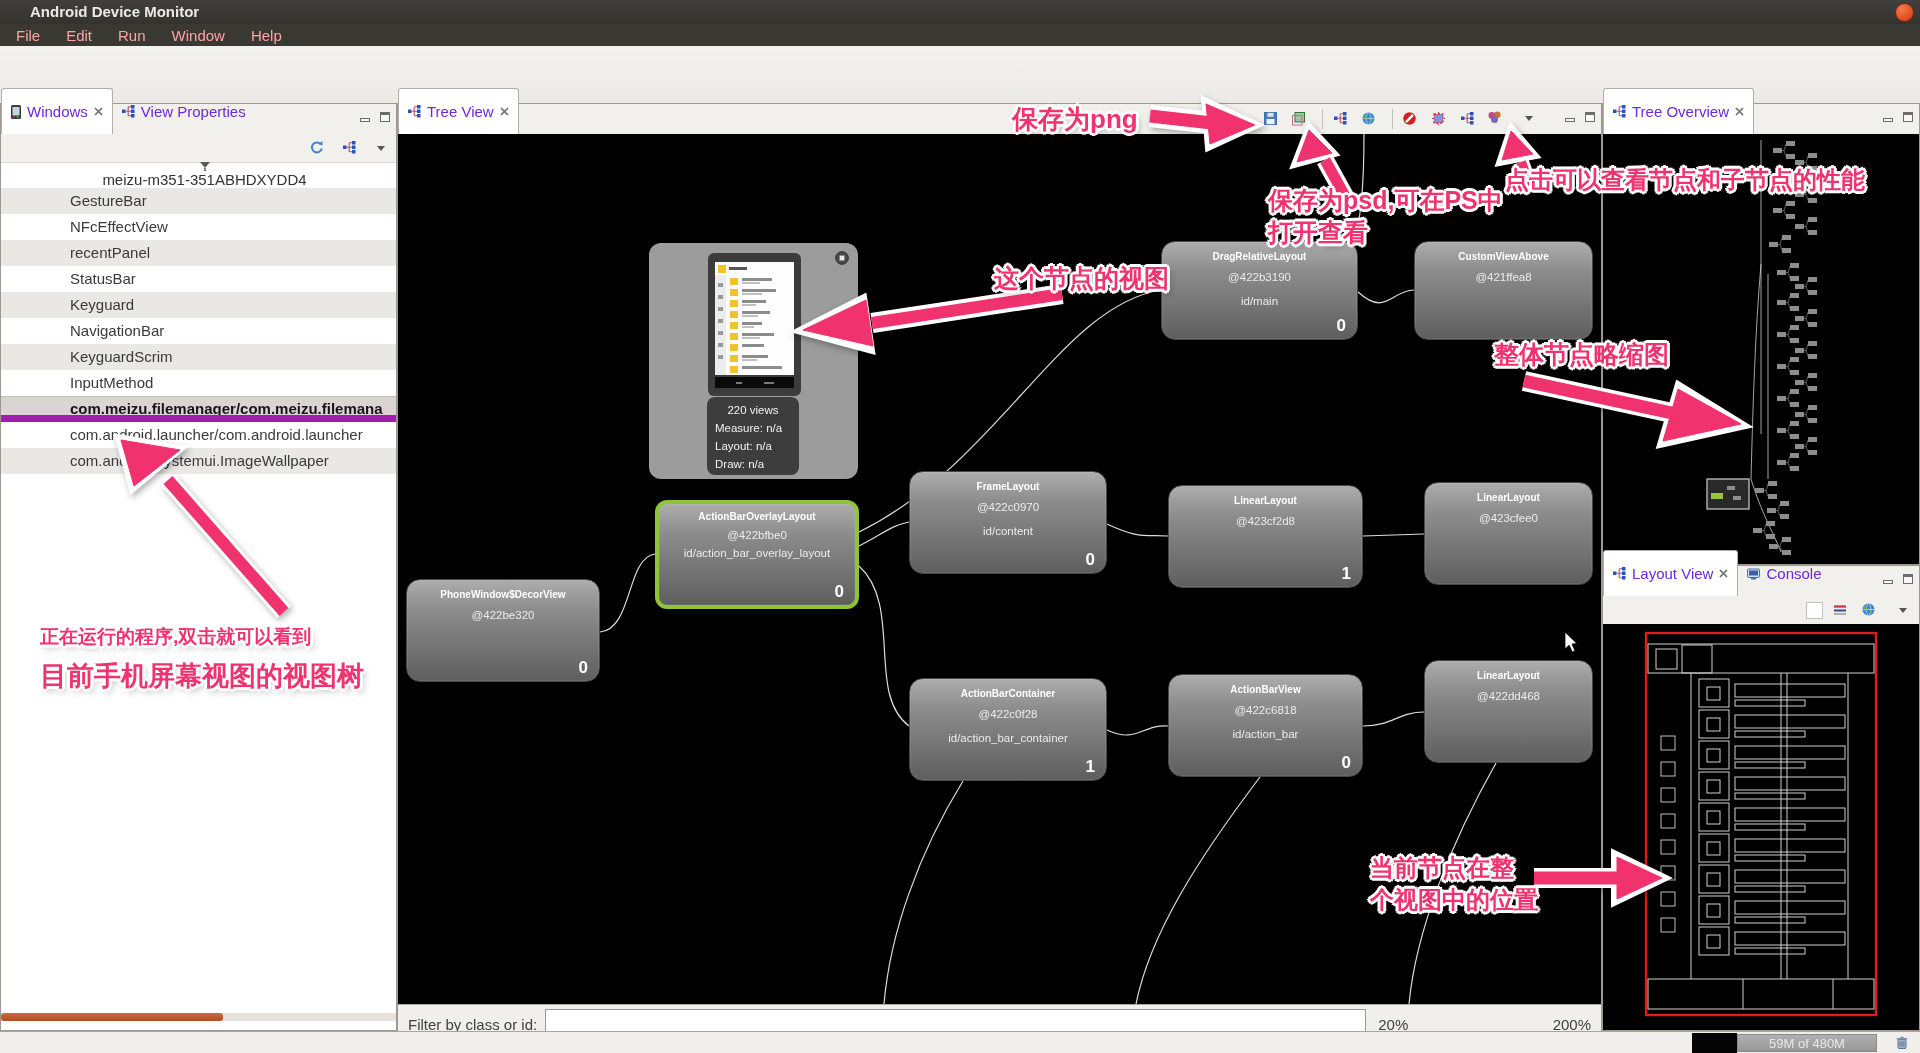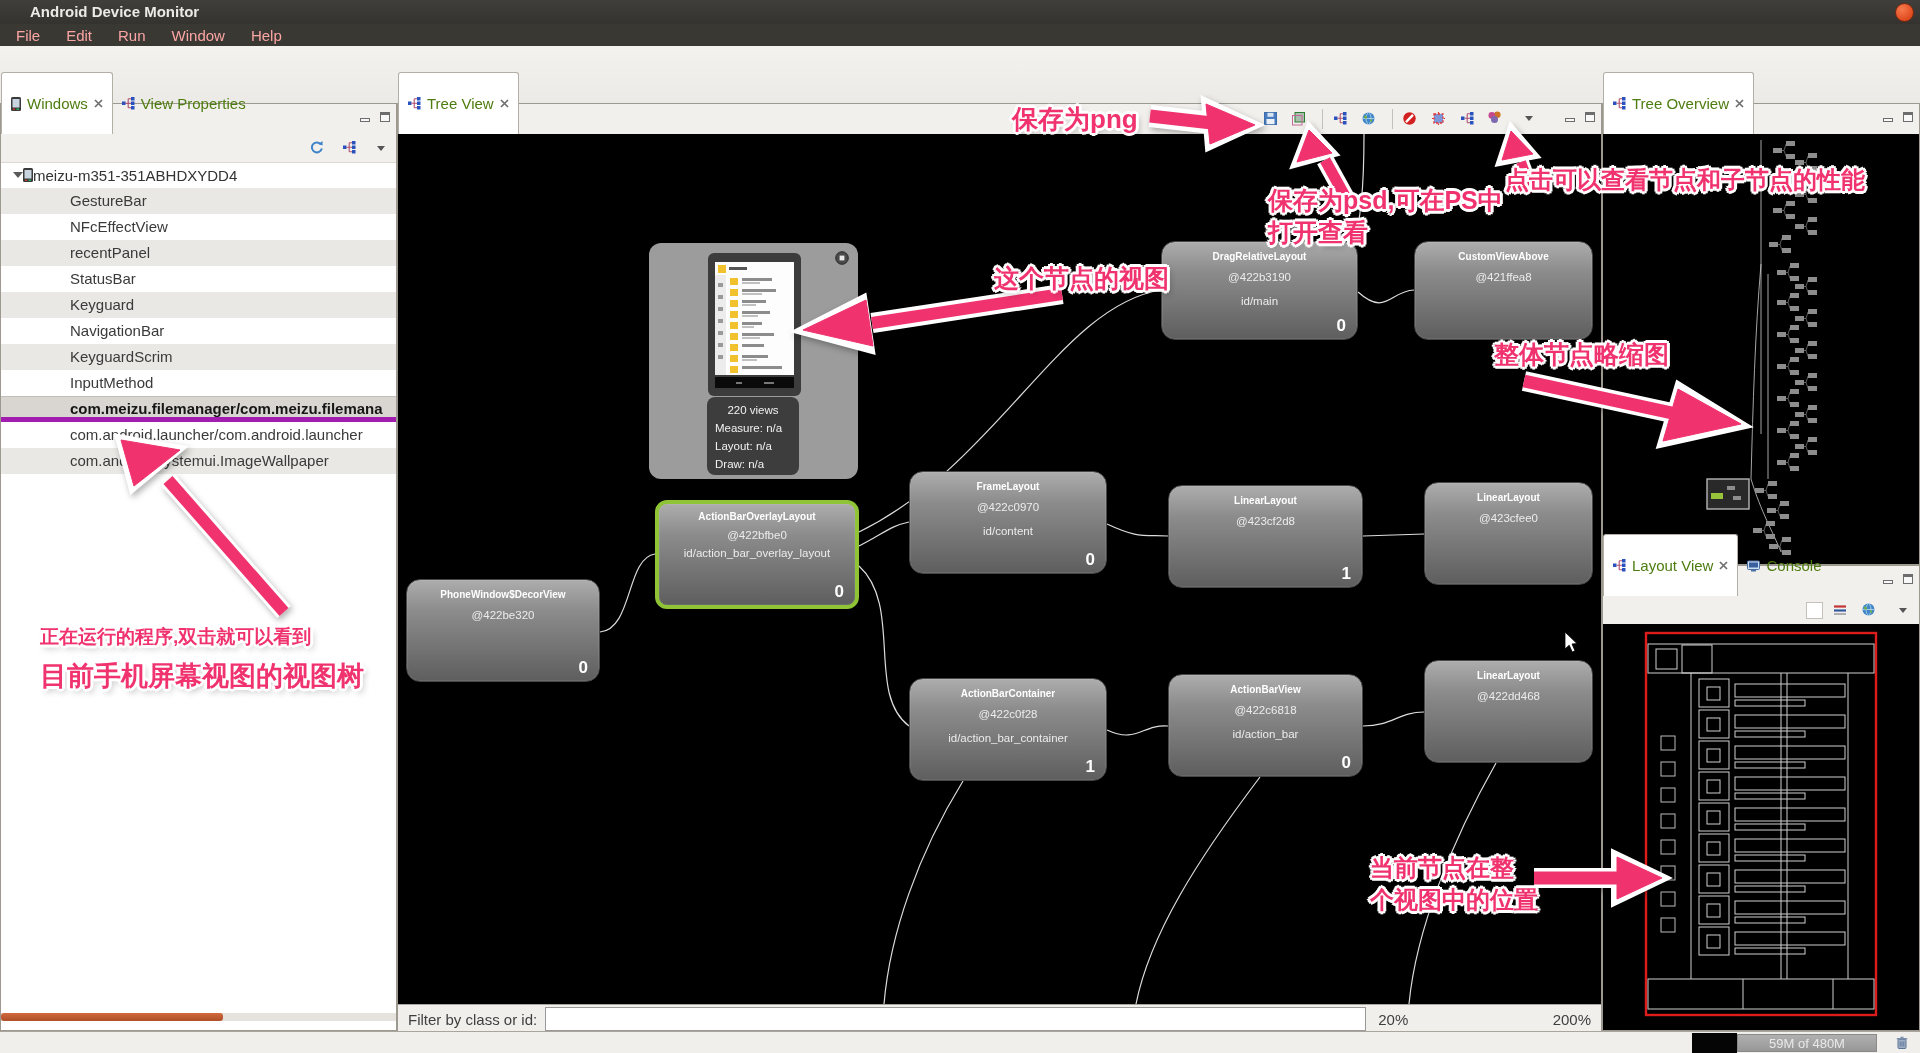--- a/index.html
+++ b/index.html
@@ -15,46 +15,46 @@
   .toolbar{left:0;top:46px;width:1920px;height:57px;background:linear-gradient(#f4f2ef,#eceae6);border-bottom:1px solid #a19c93;}
   .qa{left:806px;top:63px;width:152px;height:27px;background:#fff;border:1px solid #a9a49c;border-radius:2px;display:flex;align-items:center;padding:0 6px;gap:5px;box-sizing:border-box;}
   .qa input{border:none;outline:none;width:110px;font-size:15px;color:#555;font-family:"Liberation Sans",sans-serif;background:transparent;}
   .tsep{top:58px;width:1px;height:36px;background:#c9c4bc;}
   .pbtn{top:61px;height:31px;display:flex;align-items:center;gap:6px;padding:0 7px;font-size:15px;color:#343434;border-radius:3px;}
   .pbtn.sel{background:#e4e2de;border:1px solid #918c84;box-shadow:inset 0 1px 2px rgba(0,0,0,.15);}
   .ticon{top:66px;}
   
   .panel{background:#fff;border:1px solid #9d9890;box-sizing:border-box;}
   .tabrow{height:30px;background:linear-gradient(#f5f3f0,#ecd eae6);background:#f2f0ed;border-bottom:1px solid #b3aea6;display:flex;align-items:flex-end;position:relative;}
-  .tab{height:29px;display:flex;align-items:center;gap:6px;padding:16px 9px;font-size:15px;color:#4d7c0f;}
+  .tab{height:29px;display:flex;align-items:center;gap:6px;padding:8px 9px;font-size:15px;color:#6d28d9;}
   .tab.active{background:#fff;border:1px solid #b3aea6;border-bottom:none;border-radius:3px 3px 0 0;}
   .winbtns{position:absolute;right:6px;top:8px;display:flex;gap:10px;}
   
   .ltoolbar{left:0;top:30px;width:100%;height:28px;background:#f2f0ed;border-bottom:1px solid #dcd8d2;}
   .list{left:0;top:58px;width:395px;}
   .row{height:26px;line-height:26px;font-size:15px;color:#3a3a3a;padding-left:69px;white-space:nowrap;overflow:hidden;}
   .row.alt{background:#e9e8e5;}
-  .row.sel{background:#d9d6d1;font-weight:bold;color:#161616;border-top:1px solid #c2beb8;border-bottom:5px solid #a21caf;box-sizing:border-box;line-height:24px;}
-  .devrow{height:26px;display:flex;align-items:center;padding-left:12px;font-size:15px;color:#333;}
+  .row.sel{background:#d9d6d1;font-weight:bold;color:#161616;border-top:1px solid #c2beb8;border-bottom:7px solid #a21caf;box-sizing:border-box;line-height:24px;}
+  .devrow{height:26px;display:flex;align-items:center;padding-left:12px;font-size:15px;color:#333;flex-direction:column;}
   .caret{width:0;height:0;border-left:5px solid transparent;border-right:5px solid transparent;border-top:6px solid #5a5a5a;}
   .hscroll{left:0;top:909px;width:100%;height:8px;background:#e6e3de;}
   .hthumb{left:0;top:0;width:222px;height:8px;background:linear-gradient(#d2693c,#ad4f28);border-radius:3px;}
   
   .canvas{background:#000;}
   .node{position:absolute;background:linear-gradient(180deg,#adadad,#8c8c8c 30%,#5e5e5e);border:1px solid #474747;border-radius:14px;color:#fff;text-align:center;box-sizing:border-box;box-shadow:0 0 0 1px rgba(255,255,255,.08) inset;}
   .node .n-title{font-size:10px;font-weight:bold;margin-top:9px;}
   .node .n-addr{font-size:11.5px;color:#ececec;margin-top:9px;}
   .node .n-id{font-size:11.5px;color:#ececec;margin-top:12px;}
   .node .n-count{position:absolute;right:11px;bottom:3px;font-size:17px;font-weight:bold;}
   .node.selected{border:4px solid #8fc436;border-radius:12px;}
   .preview{position:absolute;background:#9c9c9c;border-radius:12px;}
   .ptooltip{position:absolute;background:#3d3d3d;border-radius:8px;color:#f1f1f1;font-size:11.5px;line-height:18px;padding-top:4px;box-sizing:border-box;}
   .ptooltip .tl{padding-left:8px;text-align:left;}
   .ptooltip .tc{text-align:center;}
-  .filterbar{background:#f1efec;border-top:1px solid #a9a49c;display:flex;align-items:center;font-size:15px;color:#3f3f3f;}
+  .filterbar{background:#f1efec;border-top:1px solid #a9a49c;display:flex;align-items:flex-end;font-size:15px;color:#3f3f3f;}
   .filterbar input{height:20px;border:1px solid #999;margin-left:8px;width:815px;font-family:"Liberation Sans",sans-serif;}
   
   .statusbar{left:0;top:1031px;width:1920px;height:22px;background:#f0efec;border-top:1px solid #a9a49c;}
   .heap{left:1737px;top:2px;width:140px;height:18px;background:linear-gradient(#b0b0b0,#979797);border:1px solid #8a8a8a;color:#e9e9e9;font-size:13px;text-align:center;line-height:18px;box-sizing:border-box;}
   .heapblack{left:1692px;top:1px;width:45px;height:20px;background:#050505;}
   
   .overlay{left:0;top:0;width:1920px;height:1053px;pointer-events:none;z-index:60;}
   .anno{position:absolute;color:#f0326e;font-weight:bold;white-space:nowrap;
     text-shadow:-2px -2px 0 #fff,2px -2px 0 #fff,-2px 2px 0 #fff,2px 2px 0 #fff,-3px 0 0 #fff,3px 0 0 #fff,0 -3px 0 #fff,0 3px 0 #fff,3px 4px 6px rgba(0,0,0,.3);}
   .chev{width:0;height:0;border-left:4px solid transparent;border-right:4px solid transparent;border-top:5px solid #555;}

